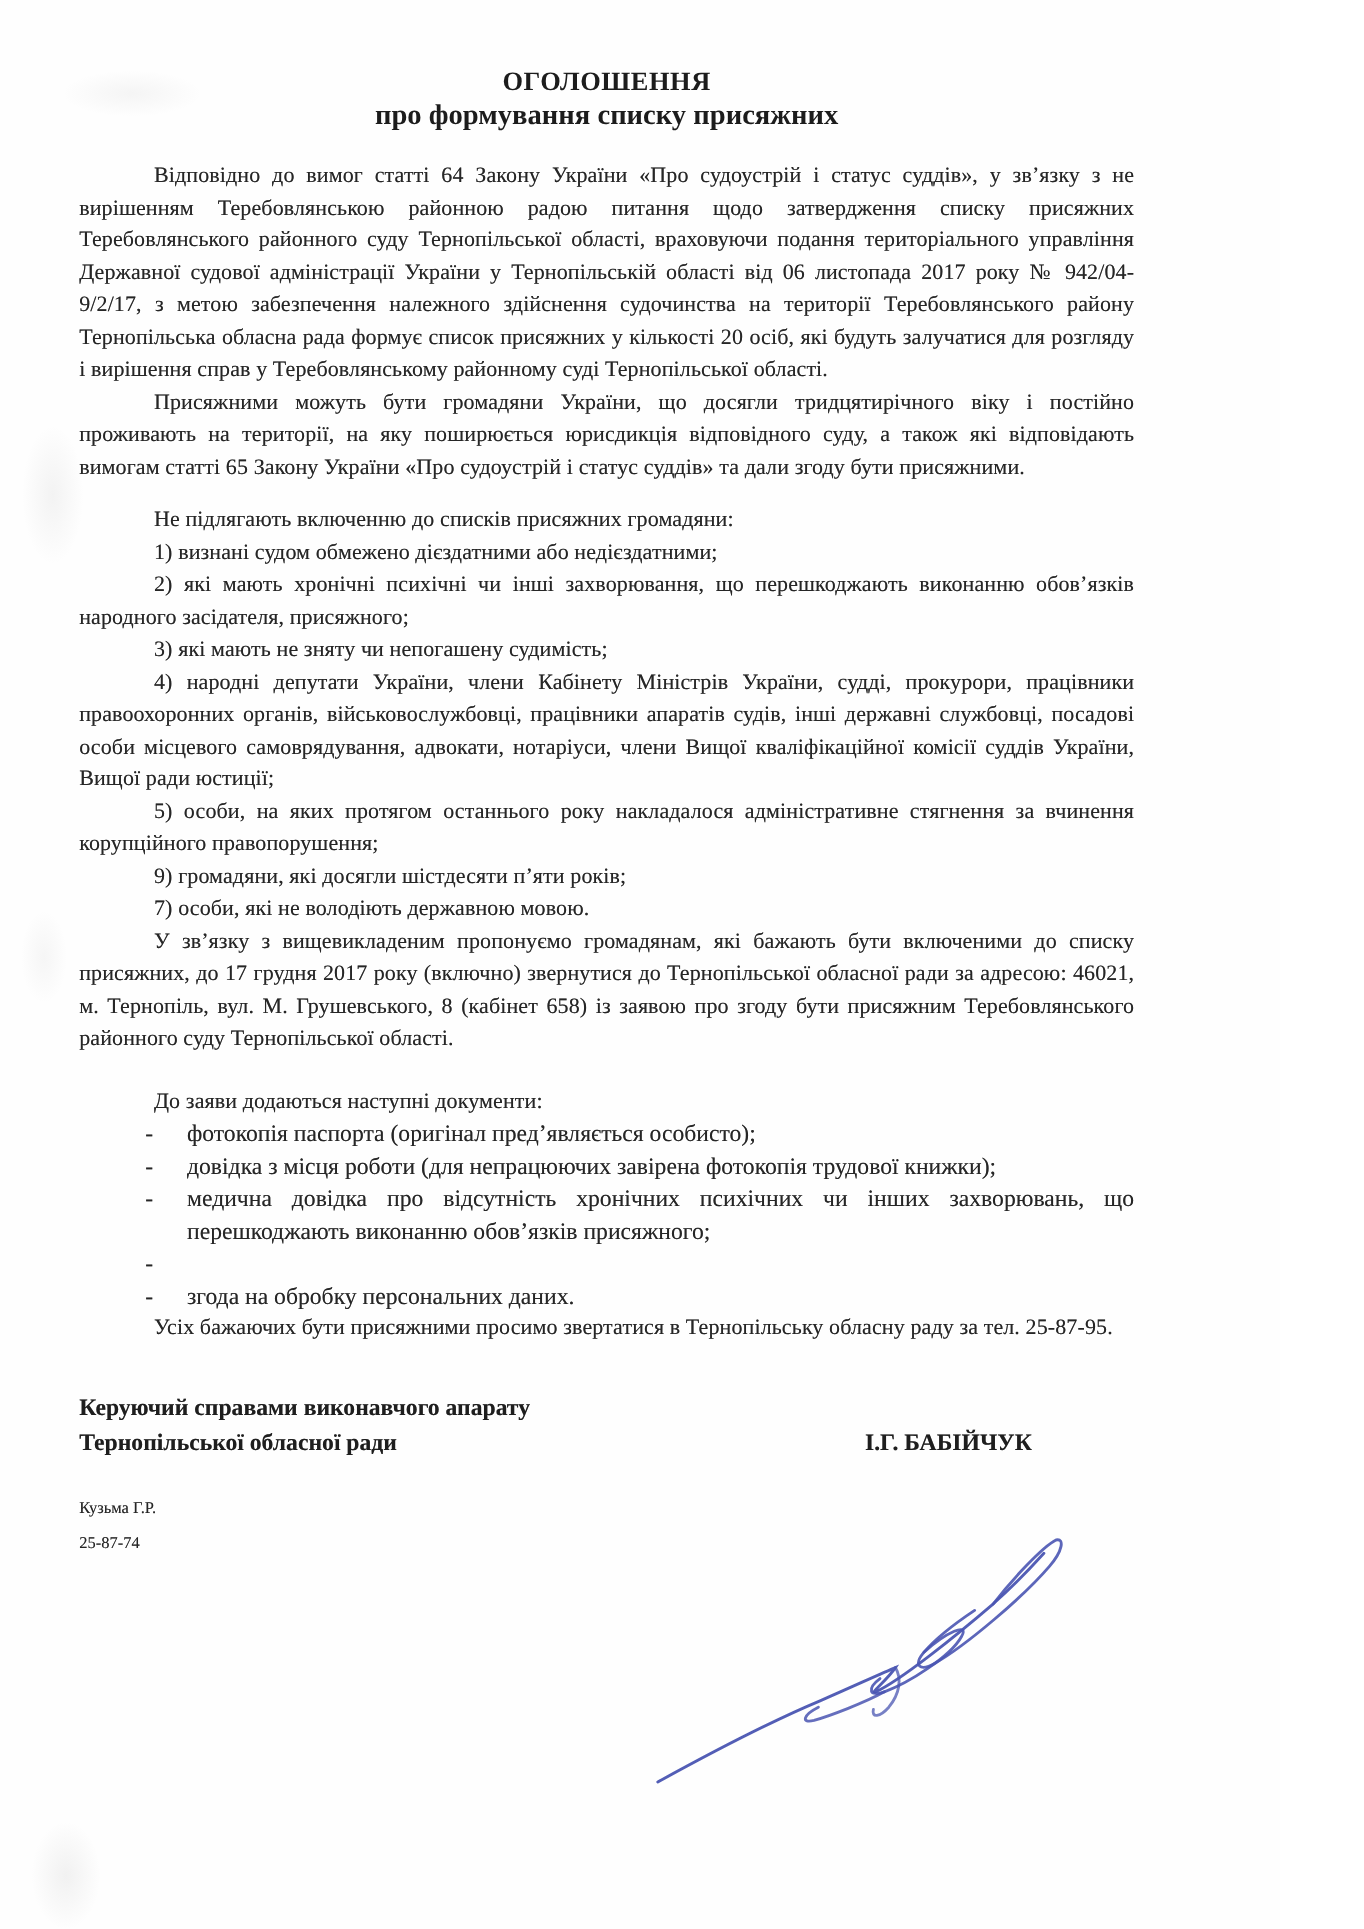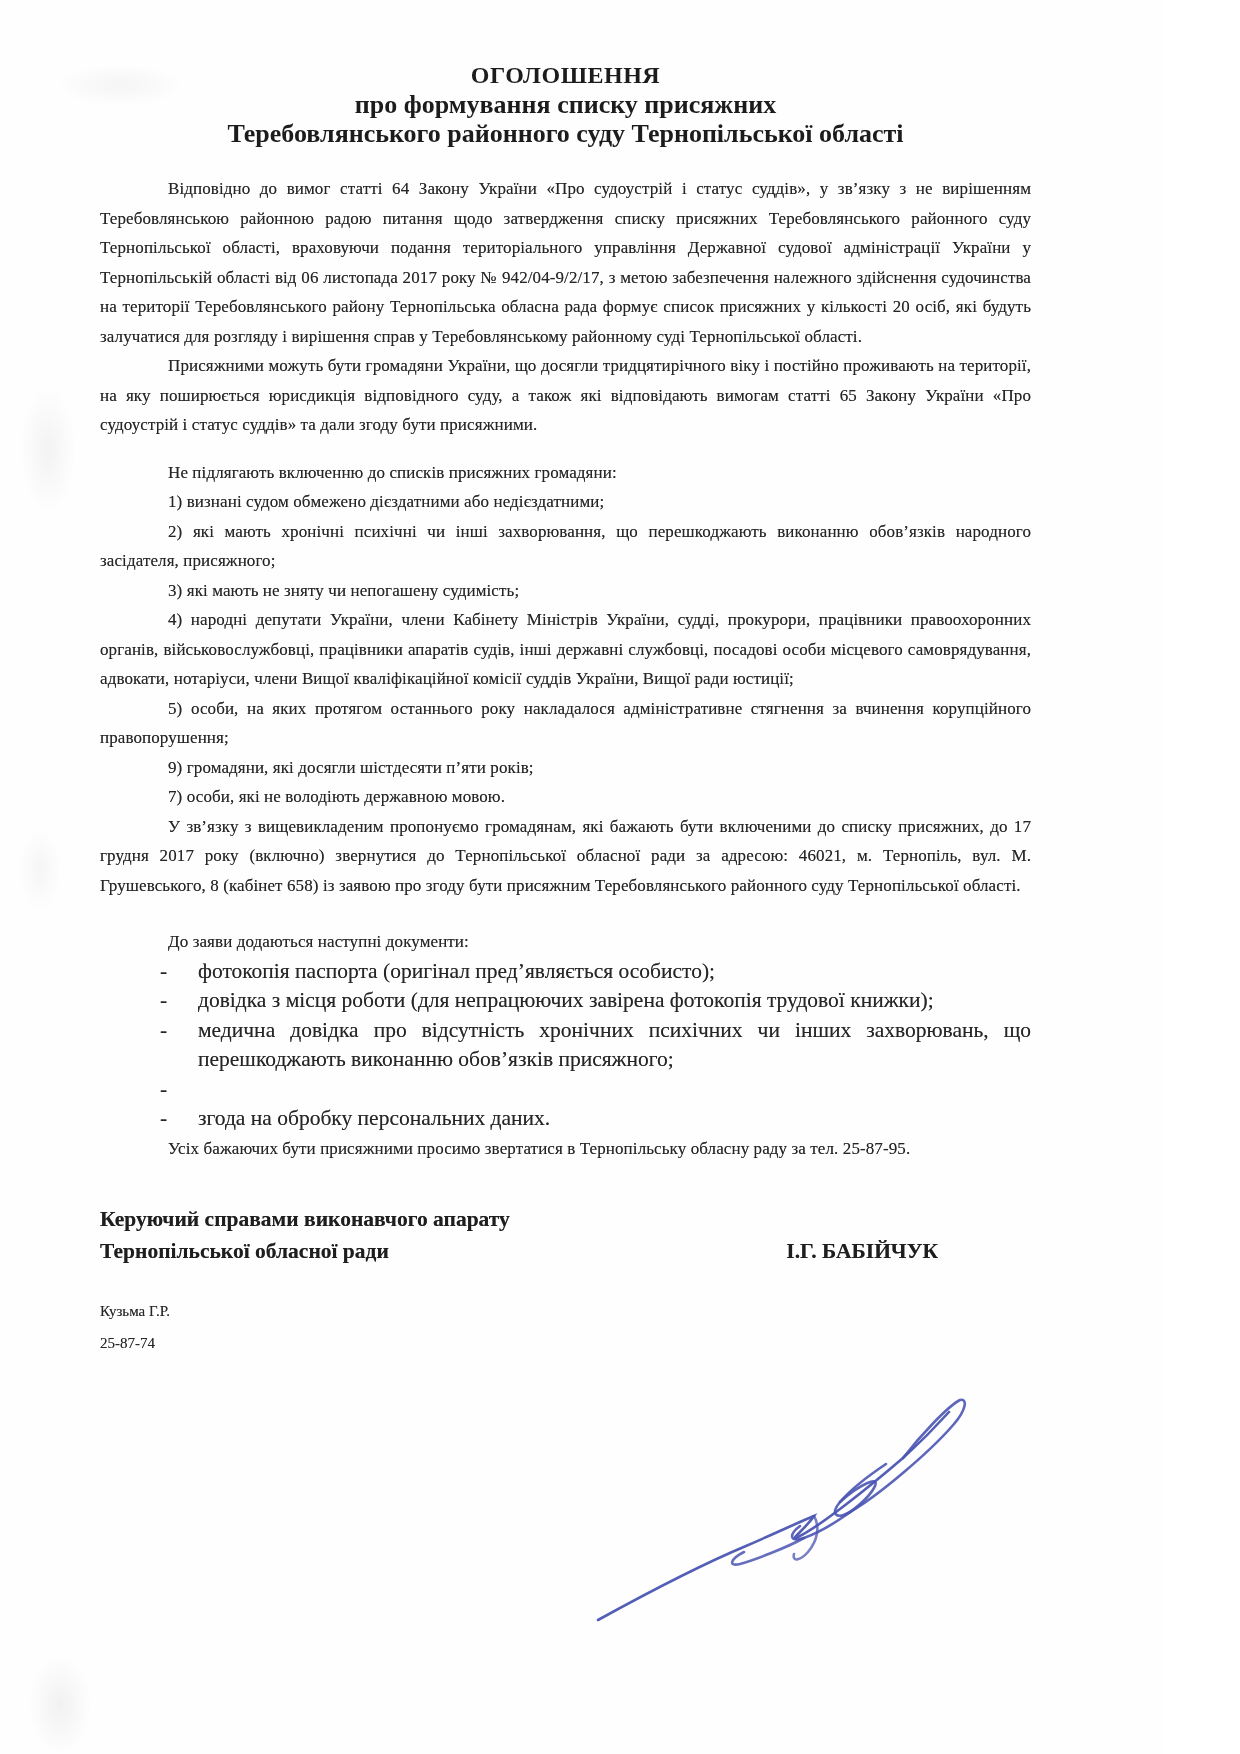--- a/index.html
+++ b/index.html
@@ -5,21 +5,21 @@
   html, body {
     margin: 0;
     padding: 0;
     background: #ffffff;
   }
   .page {
     position: relative;
     width: 1164px;
     height: 1754px;
     box-sizing: border-box;
-    padding: 60px 133px 0 100px;
+    padding: 60px 133px 0 72px;
     background:
       radial-gradient(ellipse 90px 30px at 120px 85px, rgba(120,120,120,0.07), rgba(255,255,255,0) 70%),
       radial-gradient(ellipse 40px 90px at 48px 450px, rgba(110,110,110,0.08), rgba(255,255,255,0) 70%),
       radial-gradient(ellipse 30px 60px at 40px 870px, rgba(110,110,110,0.06), rgba(255,255,255,0) 70%),
       radial-gradient(ellipse 45px 70px at 60px 1705px, rgba(110,110,110,0.09), rgba(255,255,255,0) 70%),
       #fefefe;
     font-family: "Liberation Serif", "DejaVu Serif", serif;
     color: #262626;
     overflow: hidden;
   }
@@ -33,21 +33,21 @@
     font-size: 24px;
     line-height: 30px;
     letter-spacing: 0.5px;
   }
   .title .t2 {
     font-size: 26px;
     line-height: 29px;
   }
   p.para {
     margin: 0;
-    font-size: 17px;
+    font-size: 20px;
     line-height: 29.5px;
     text-align: justify;
     letter-spacing: 0.1px;
     text-shadow: 0 0 0.5px rgba(45,45,45,0.55);
   }
   .indent { text-indent: 68px; }
   .mb { margin-bottom: 15px; }
   .exclusions { margin-top: 18px; }
   .application { margin-top: 19px; }
   .documents { margin-top: 27px; }
@@ -115,21 +115,20 @@
   }
 </style>
 </head>
 <body>
 
 <div class="page">
 
   <div class="title">
     <div class="t1">ОГОЛОШЕННЯ</div>
     <div class="t2">про формування списку присяжних</div>
-    <div class="t2">Теребовлянського районного суду Тернопільської області</div>
   </div>
 
   <p class="para indent mb">Відповідно до вимог статті 64 Закону України «Про судоустрій і статус суддів», у зв’язку з не вирішенням Теребовлянською районною радою питання щодо затвердження списку присяжних Теребовлянського районного суду Тернопільської області, враховуючи подання територіального управління Державної судової адміністрації України у Тернопільській області від 06 листопада 2017 року № 942/04-9/2/17, з метою забезпечення належного здійснення судочинства на території Теребовлянського району Тернопільська обласна рада формує список присяжних у кількості 20 осіб, які будуть залучатися для розгляду і вирішення справ у Теребовлянському районному суді Тернопільської області.</p>
 
   <p class="para indent">Присяжними можуть бути громадяни України, що досягли тридцятирічного віку і постійно проживають на території, на яку поширюється юрисдикція відповідного суду, а також які відповідають вимогам статті 65 Закону України «Про судоустрій і статус суддів» та дали згоду бути присяжними.</p>
 
   <div class="exclusions">
     <p class="para indent">Не підлягають включенню до списків присяжних громадяни:</p>
     <p class="para indent">1)  визнані судом обмежено дієздатними або недієздатними;</p>
     <p class="para indent">2)  які мають хронічні психічні чи інші захворювання, що перешкоджають виконанню обов’язків народного засідателя, присяжного;</p>

